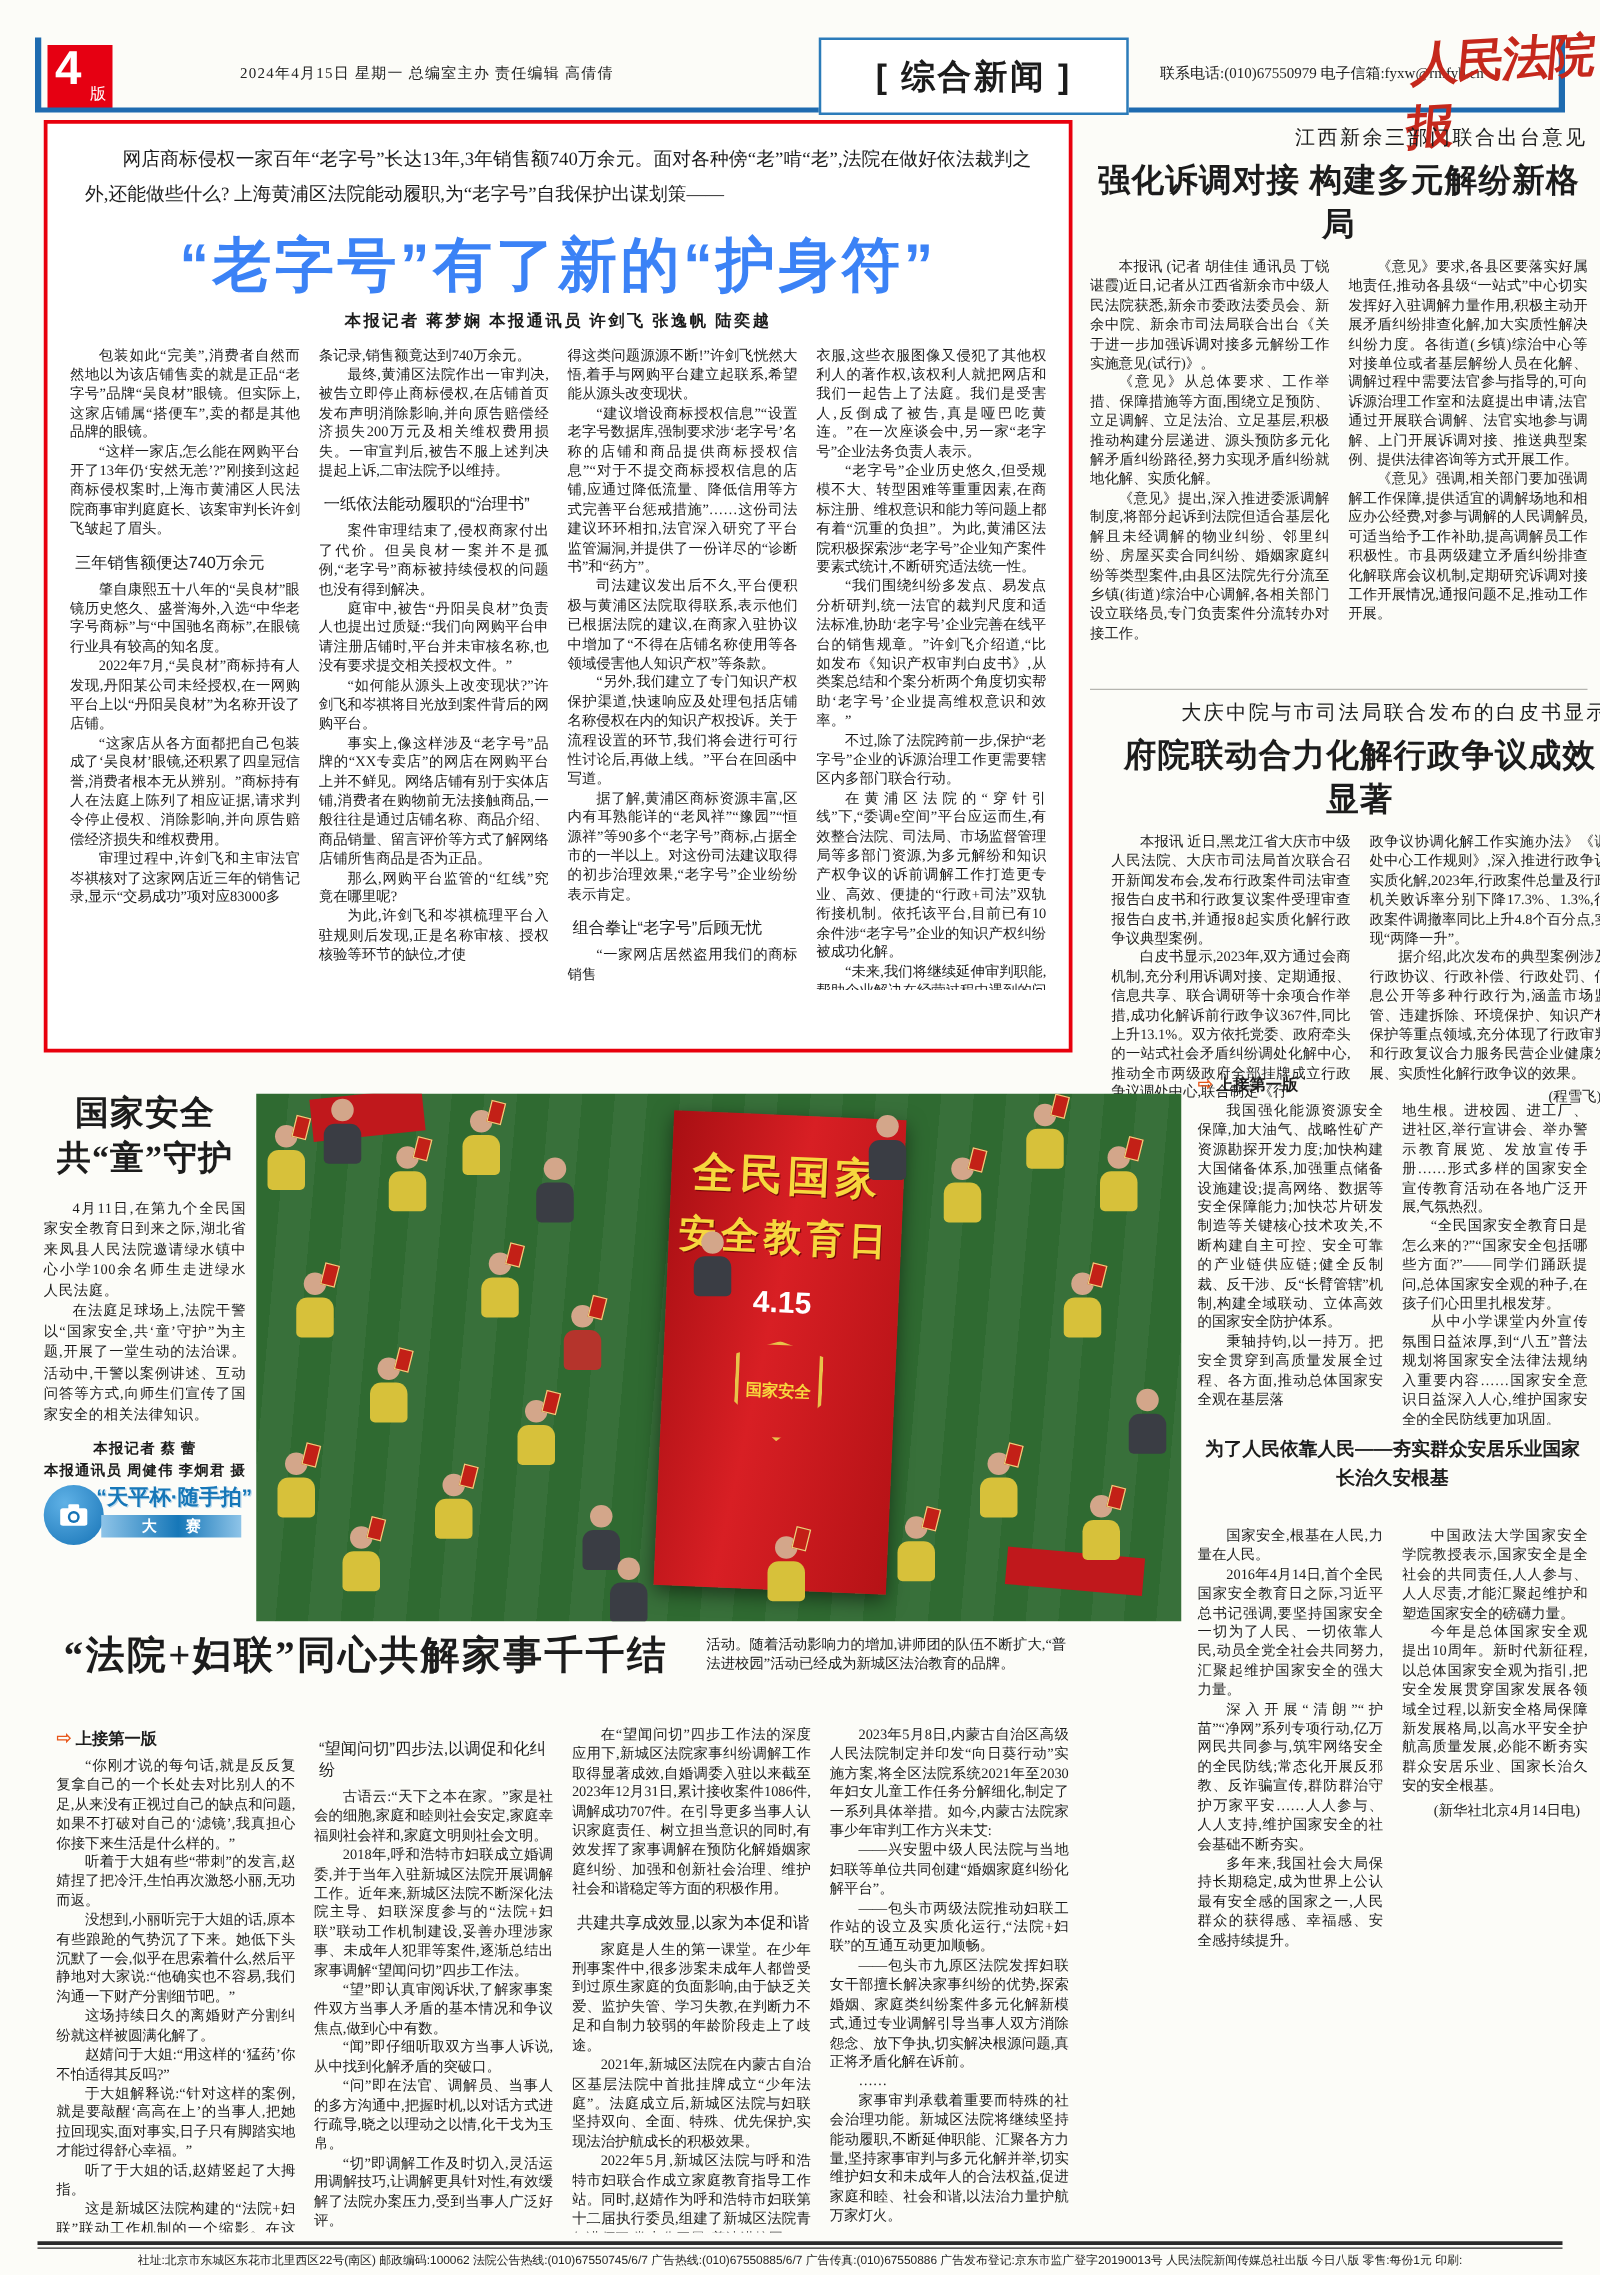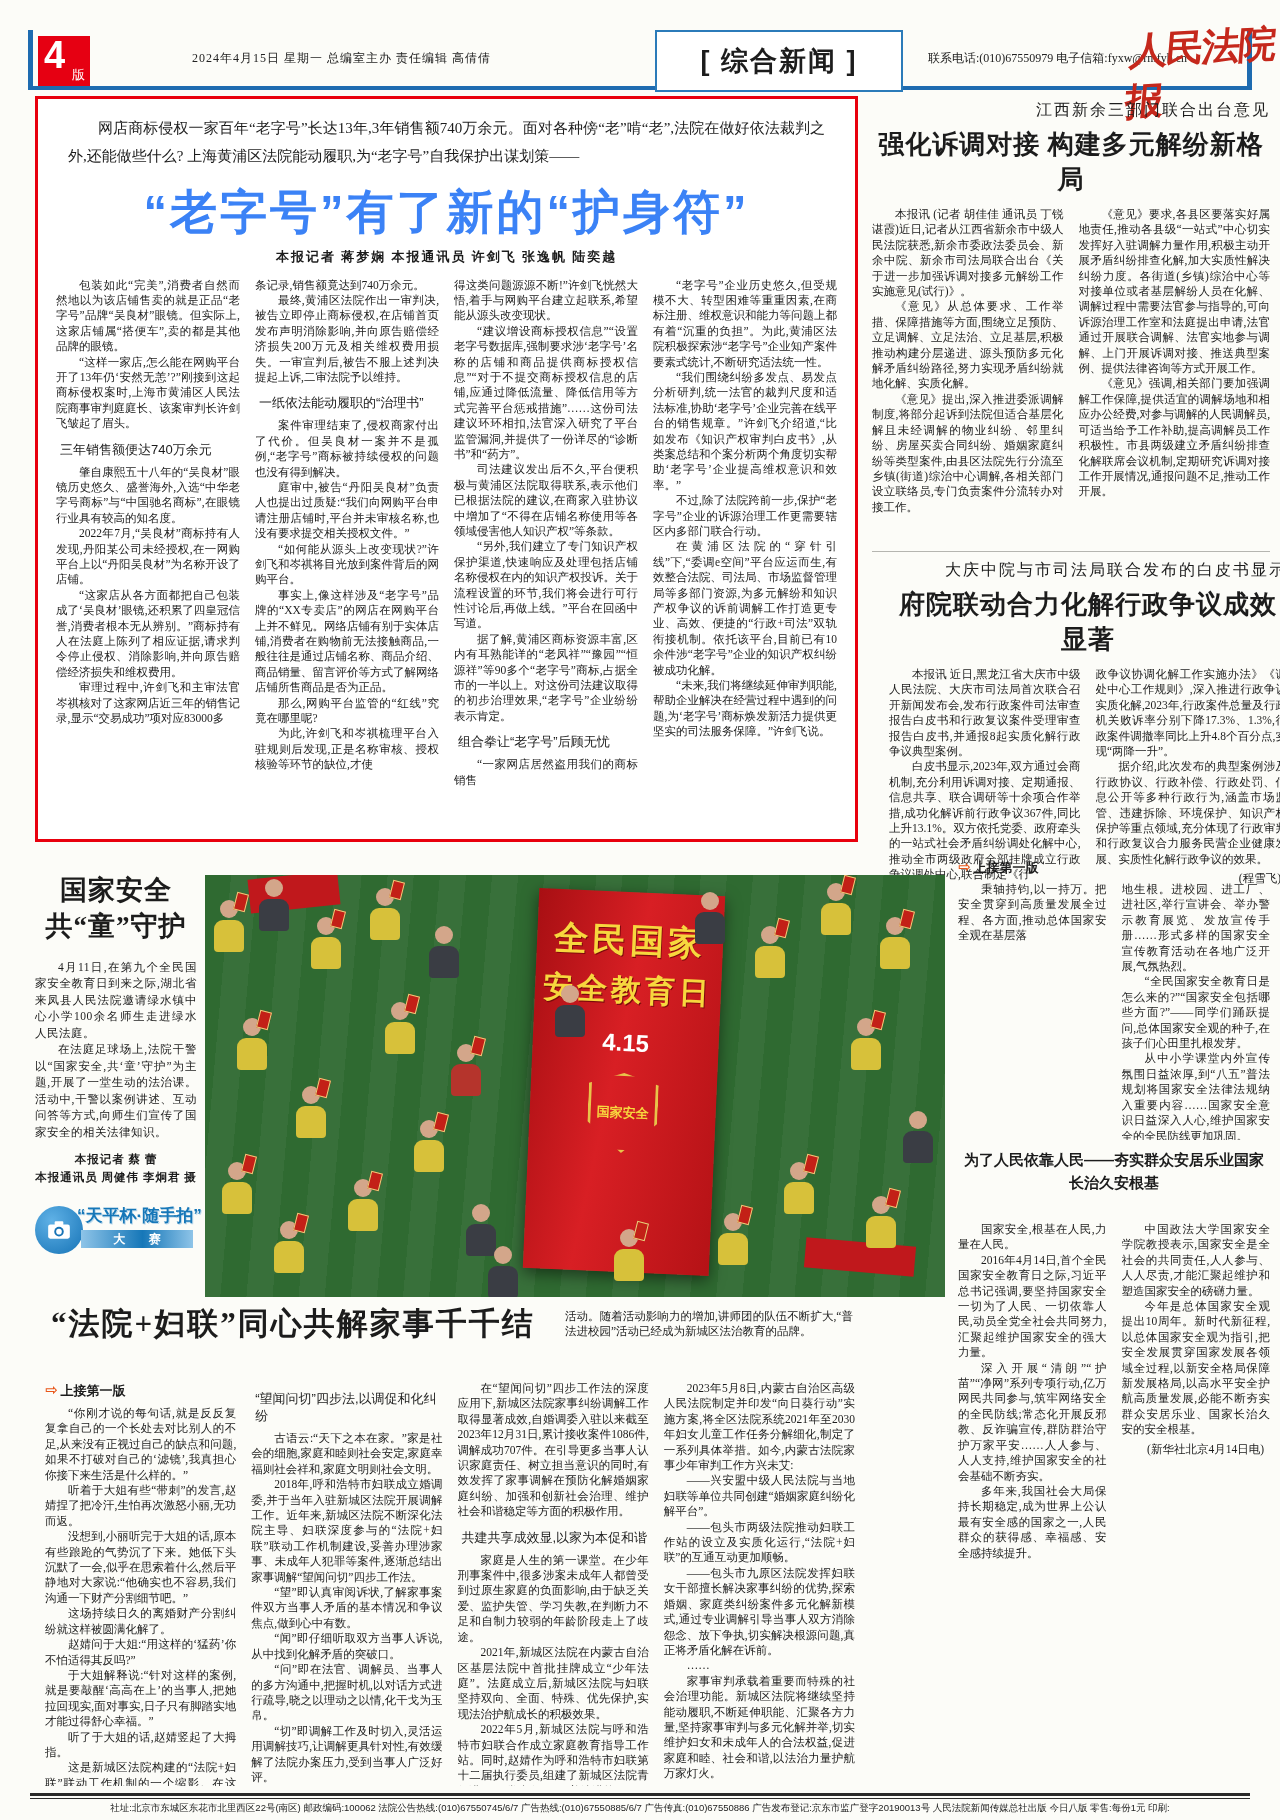--- a/index.html
+++ b/index.html
@@ -69,21 +69,21 @@
   .person .bod{width:30px;height:32px;border-radius:9px 9px 4px 4px;margin:2px auto 0;}
   .person.y .bod{background:#d7c13a;} .person.d .bod{background:#3a3d44;} .person.r .bod{background:#b5342c;}
   .person .bk{position:absolute;width:10px;height:16px;background:#c32017;border:1px solid #e8d27c;top:-7px;right:-1px;transform:rotate(14deg);}
   
   .sidebar{position:absolute;left:35px;top:872px;width:162px;}
   .sb-headline{text-align:center;font-size:27px;font-weight:bold;line-height:1.35;letter-spacing:1px;margin:0 0 14px;}
   .sb-body .bp{font-size:11.5px;line-height:16.5px;letter-spacing:.5px;}
   .sb-byline{margin-top:10px;font-size:11.5px;line-height:18px;text-align:center;}
   .sb-byline b{letter-spacing:1px;}
   
-  .badge{position:relative;margin-top:18px;height:66px;}
+  .badge{position:relative;height:66px;}
   .badge .cam{position:absolute;left:0;top:2px;width:48px;height:48px;border-radius:50%;
               background:radial-gradient(circle at 35% 30%,#5fb1e6,#1673b6);display:flex;align-items:center;justify-content:center;}
   .badge .line1{position:absolute;left:42px;top:0;width:120px;font-size:17px;font-weight:900;color:#1677b8;
                 font-family:"Liberation Sans","DejaVu Sans",sans-serif;text-shadow:1px 1px 0 #bcd9ec;white-space:nowrap;}
   .badge .line2{position:absolute;left:46px;top:26px;width:112px;height:18px;text-align:center;color:#fff;
                 font-size:12px;font-weight:bold;letter-spacing:10px;line-height:18px;text-indent:10px;
                 background:linear-gradient(90deg,#8ec4e8,#1677b8 55%,#8ec4e8);
                 font-family:"Liberation Sans","DejaVu Sans",sans-serif;}
   
   .family{position:absolute;left:45px;top:1303px;width:810px;height:487px;}
@@ -140,20 +140,21 @@
         <div class="ncol">
           <p class="bp0">得这类问题源源不断!”许剑飞恍然大悟,着手与网购平台建立起联系,希望能从源头改变现状。</p>
           <p class="bp">“建议增设商标授权信息”“设置老字号数据库,强制要求涉‘老字号’名称的店铺和商品提供商标授权信息”“对于不提交商标授权信息的店铺,应通过降低流量、降低信用等方式完善平台惩戒措施”……这份司法建议环环相扣,法官深入研究了平台监管漏洞,并提供了一份详尽的“诊断书”和“药方”。</p>
           <p class="bp">司法建议发出后不久,平台便积极与黄浦区法院取得联系,表示他们已根据法院的建议,在商家入驻协议中增加了“不得在店铺名称使用等各领域侵害他人知识产权”等条款。</p>
           <p class="bp">“另外,我们建立了专门知识产权保护渠道,快速响应及处理包括店铺名称侵权在内的知识产权投诉。关于流程设置的环节,我们将会进行可行性讨论后,再做上线。”平台在回函中写道。</p>
           <p class="bp">据了解,黄浦区商标资源丰富,区内有耳熟能详的“老凤祥”“豫园”“恒源祥”等90多个“老字号”商标,占据全市的一半以上。对这份司法建议取得的初步治理效果,“老字号”企业纷纷表示肯定。</p>
           <div class="bh">组合拳让“老字号”后顾无忧</div>
           <p class="bp">“一家网店居然盗用我们的商标销售</p>
         </div>
         <div class="ncol">
+          <p class="bp0">衣服,这些衣服图像又侵犯了其他权利人的著作权,该权利人就把网店和我们一起告上了法庭。我们是受害人,反倒成了被告,真是哑巴吃黄连。”在一次座谈会中,另一家“老字号”企业法务负责人表示。</p>
           <p class="bp">“老字号”企业历史悠久,但受规模不大、转型困难等重重因素,在商标注册、维权意识和能力等问题上都有着“沉重的负担”。为此,黄浦区法院积极探索涉“老字号”企业知产案件要素式统计,不断研究适法统一性。</p>
           <p class="bp">“我们围绕纠纷多发点、易发点分析研判,统一法官的裁判尺度和适法标准,协助‘老字号’企业完善在线平台的销售规章。”许剑飞介绍道,“比如发布《知识产权审判白皮书》,从类案总结和个案分析两个角度切实帮助‘老字号’企业提高维权意识和效率。”</p>
           <p class="bp">不过,除了法院跨前一步,保护“老字号”企业的诉源治理工作更需要辖区内多部门联合行动。</p>
           <p class="bp">在黄浦区法院的“穿针引线”下,“委调e空间”平台应运而生,有效整合法院、司法局、市场监督管理局等多部门资源,为多元解纷和知识产权争议的诉前调解工作打造更专业、高效、便捷的“行政+司法”双轨衔接机制。依托该平台,目前已有10余件涉“老字号”企业的知识产权纠纷被成功化解。</p>
           <p class="bp">“未来,我们将继续延伸审判职能,帮助企业解决在经营过程中遇到的问题,为‘老字号’商标焕发新活力提供更坚实的司法服务保障。”许剑飞说。</p>
         </div>
       </div>
   </section>
 
   <section class="art-jx">
@@ -187,20 +188,21 @@
           <p class="bsig">(程雪飞)</p>
         </div>
       </div>
   </section>
 
   <div class="jump-right-marker jump-marker">
     <span class="arrow">⇨</span><b>上接第一版</b>
   </div>
   <div class="cols jump-right-cols">
       <div class="ncol">
+        <p class="bp">我国强化能源资源安全保障,加大油气、战略性矿产资源勘探开发力度;加快构建大国储备体系,加强重点储备设施建设;提高网络、数据等安全保障能力;加快芯片研发制造等关键核心技术攻关,不断构建自主可控、安全可靠的产业链供应链;健全反制裁、反干涉、反“长臂管辖”机制,构建全域联动、立体高效的国家安全防护体系。</p>
         <p class="bp">秉轴持钧,以一持万。把安全贯穿到高质量发展全过程、各方面,推动总体国家安全观在基层落</p>
       </div>
       <div class="ncol">
         <p class="bp0">地生根。进校园、进工厂、进社区,举行宣讲会、举办警示教育展览、发放宣传手册……形式多样的国家安全宣传教育活动在各地广泛开展,气氛热烈。</p>
         <p class="bp">“全民国家安全教育日是怎么来的?”“国家安全包括哪些方面?”——同学们踊跃提问,总体国家安全观的种子,在孩子们心田里扎根发芽。</p>
         <p class="bp">从中小学课堂内外宣传氛围日益浓厚,到“八五”普法规划将国家安全法律法规纳入重要内容……国家安全意识日益深入人心,维护国家安全的全民防线更加巩固。</p>
       </div>
     </div>
 
   <div class="renmin-head">为了人民依靠人民——夯实群众安居乐业国家长治久安根基</div>

